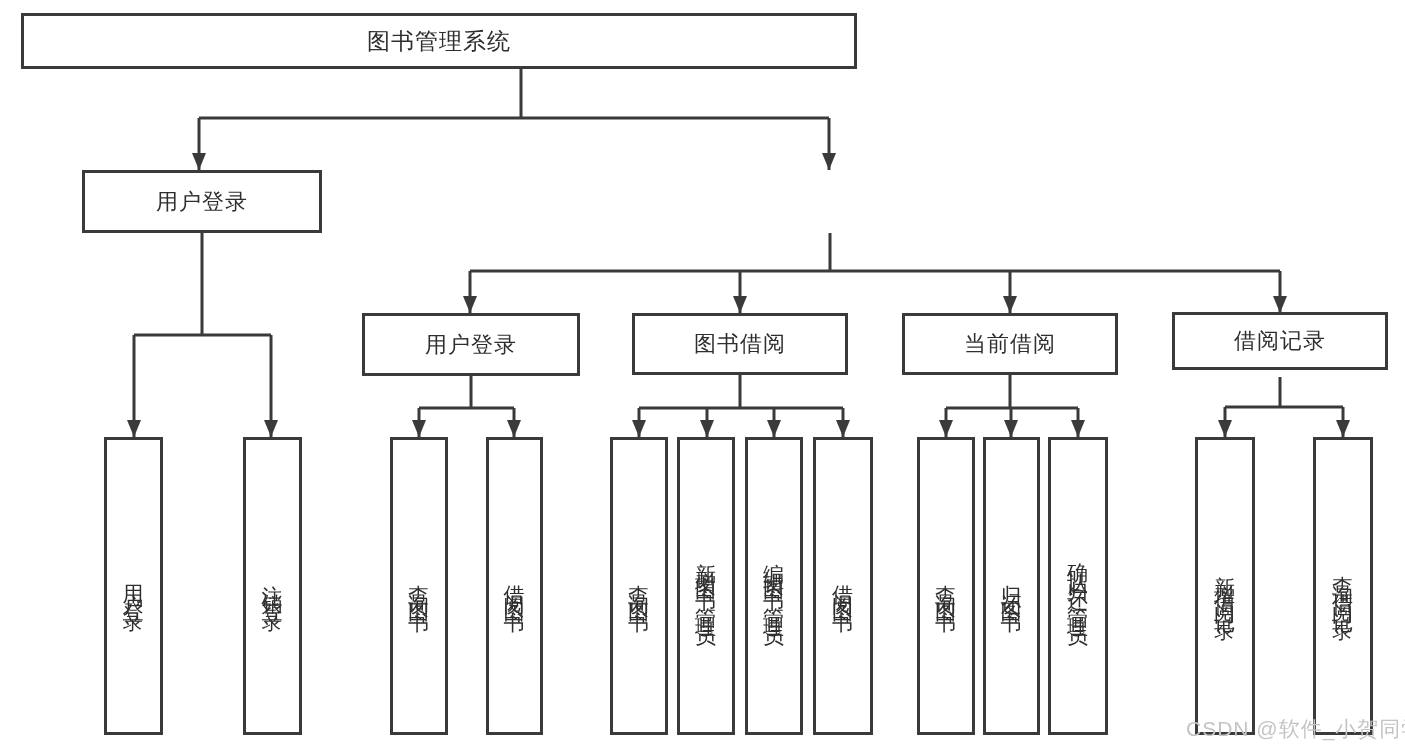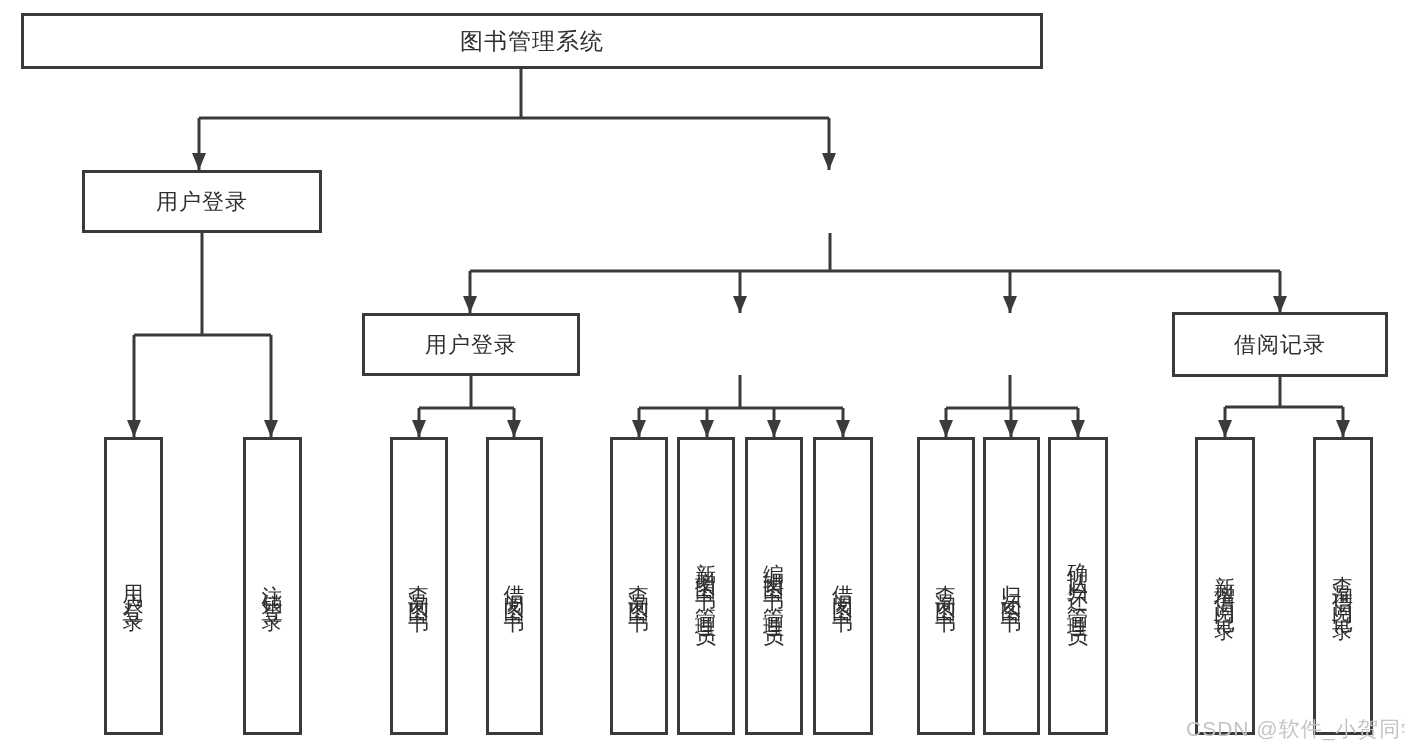--- a/index.html
+++ b/index.html
@@ -79,32 +79,38 @@
       <path class="edge" d="M1078 408 V437" marker-end="url(#arrow)"></path>
     </g>
 
     <g>
       <path class="edge" d="M1280 377 V407 M1225 407 H1343"></path>
       <path class="edge" d="M1225 407 V437" marker-end="url(#arrow)"></path>
       <path class="edge" d="M1343 407 V437" marker-end="url(#arrow)"></path>
     </g>
   </svg>
 
-  <div class="node root" style="left:21px;top:13px;width:1022px;height:56px">
+  <div class="node root" style="left:21px;top:13px;width:836px;height:56px">
     <span class="lbl">图书管理系统</span>
   </div>
 
   <div class="node" style="left:82px;top:170px;width:240px;height:63px">
     <span class="lbl">用户登录</span>
   </div>
 
   <div class="node" style="left:362px;top:313px;width:218px;height:63px">
     <span class="lbl">用户登录</span>
   </div>
-  <div class="node" style="left:1172px;top:312px;width:216px;height:65px">
+  <div class="node" style="left:632px;top:313px;width:216px;height:62px">
+    <span class="lbl">图书借阅</span>
+  </div>
+  <div class="node" style="left:902px;top:313px;width:216px;height:62px">
+    <span class="lbl">当前借阅</span>
+  </div>
+  <div class="node" style="left:1172px;top:312px;width:216px;height:58px">
     <span class="lbl">借阅记录</span>
   </div>
 
   <div class="node v" style="left:104px;top:437px;width:59px;height:298px">
     <span class="lbl">用户登录</span>
   </div>
   <div class="node v" style="left:243px;top:437px;width:59px;height:298px">
     <span class="lbl">注销登录</span>
   </div>
   <div class="node v" style="left:390px;top:437px;width:58px;height:298px">

